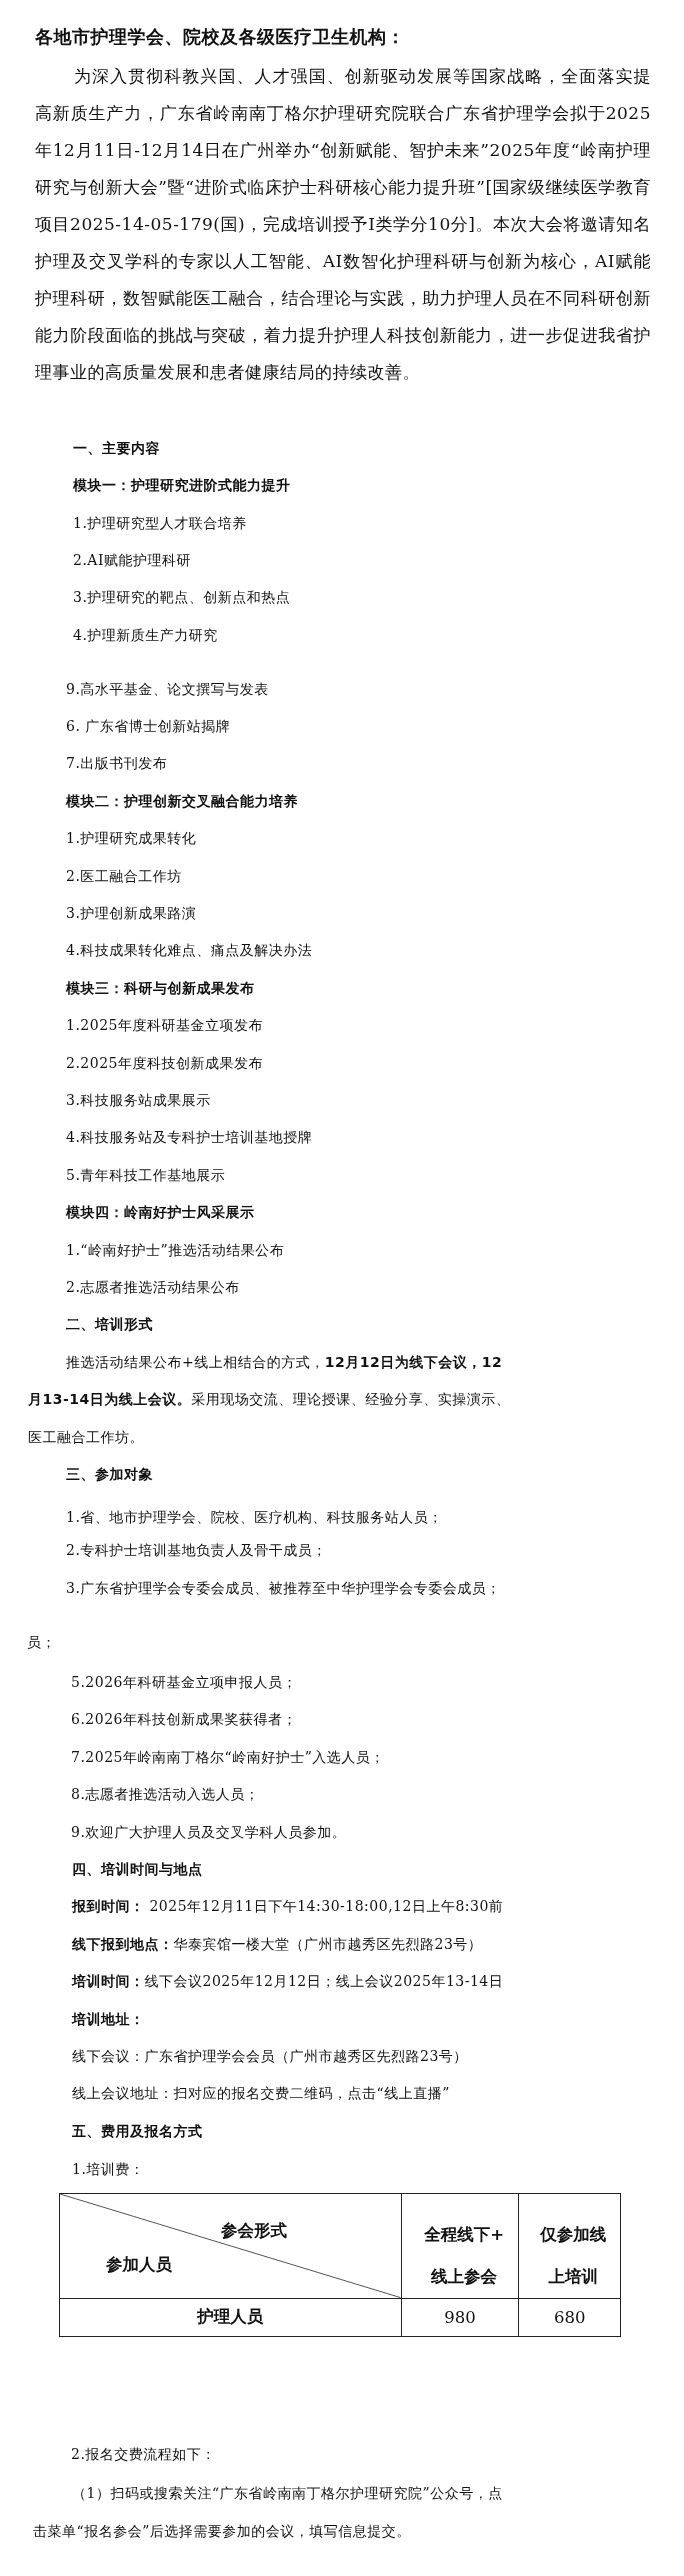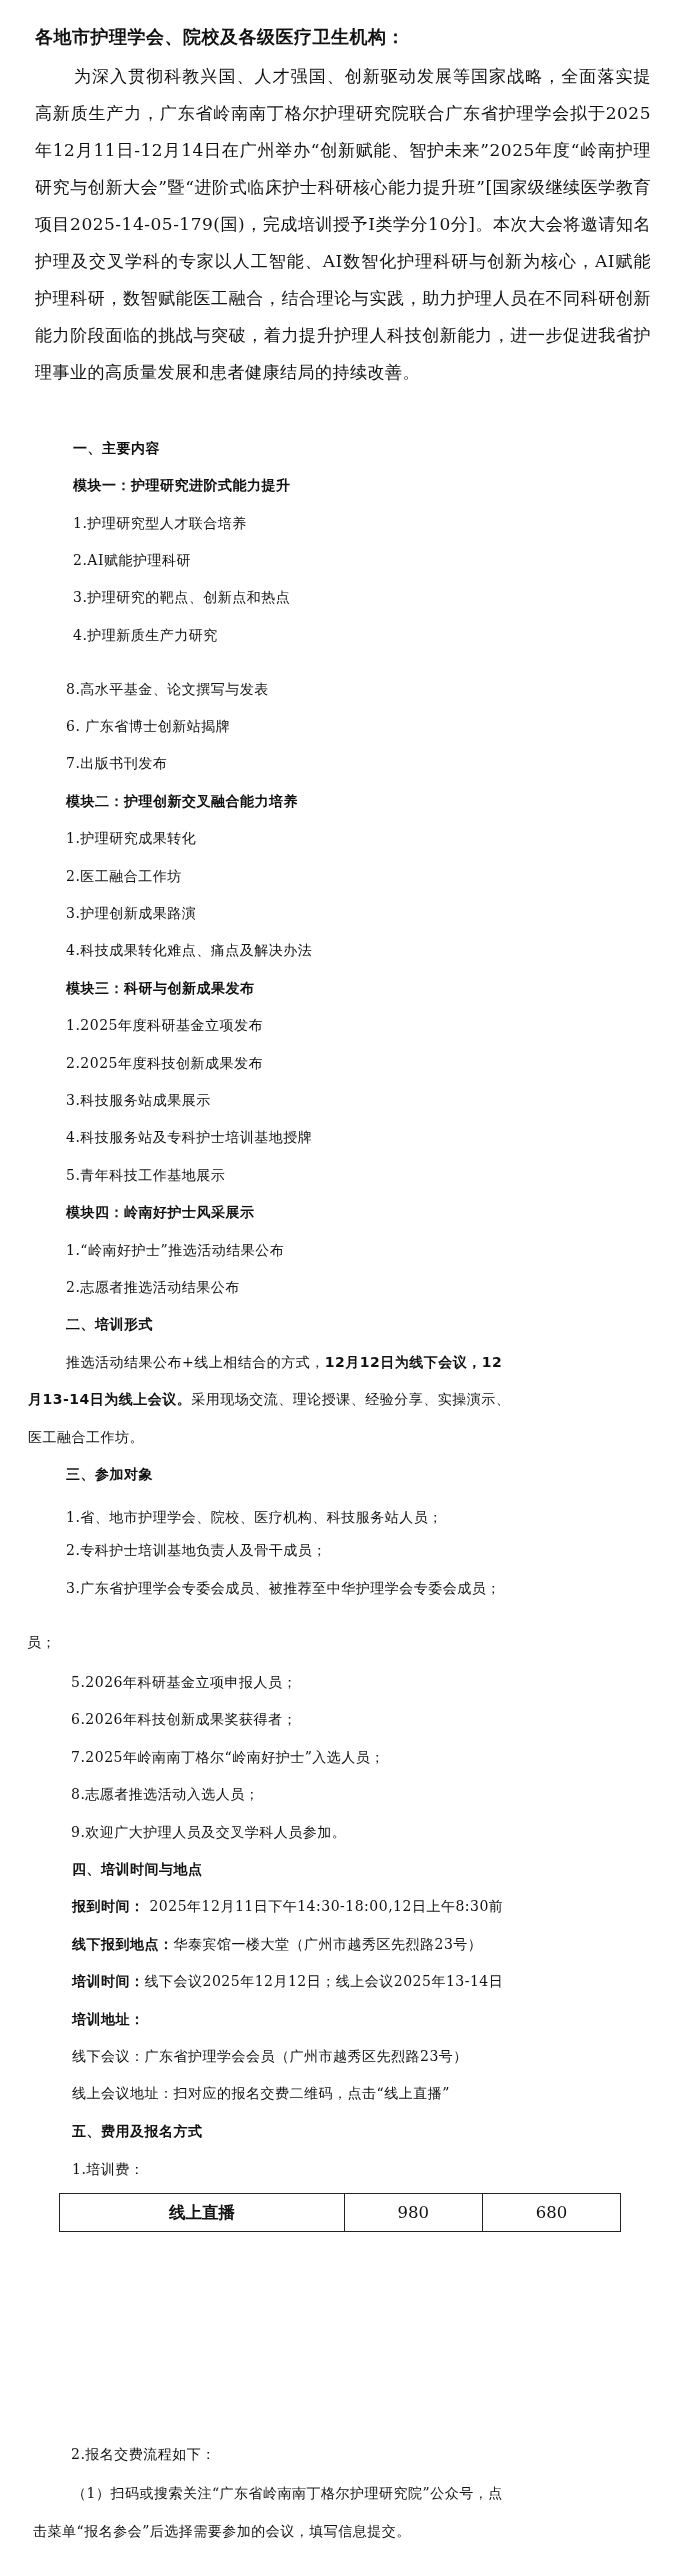--- a/index.html
+++ b/index.html
@@ -18,21 +18,21 @@
 <div class="ln b" style="left:35px;top:27px;font-size:18px;">各地市护理学会、院校及各级医疗卫生机构：</div>
 
 <div class="para" style="top:58px;">为深入贯彻科教兴国、人才强国、创新驱动发展等国家战略，全面落实提高新质生产力，广东省岭南南丁格尔护理研究院联合广东省护理学会拟于2025年12月11日-12月14日在广州举办“创新赋能、智护未来”2025年度“岭南护理研究与创新大会”暨“进阶式临床护士科研核心能力提升班”[国家级继续医学教育项目2025-14-05-179(国)，完成培训授予I类学分10分]。本次大会将邀请知名护理及交叉学科的专家以人工智能、AI数智化护理科研与创新为核心，AI赋能护理科研，数智赋能医工融合，结合理论与实践，助力护理人员在不同科研创新能力阶段面临的挑战与突破，着力提升护理人科技创新能力，进一步促进我省护理事业的高质量发展和患者健康结局的持续改善。</div>
 
 <div class="ln b" style="left:73px;top:438px;">一、主要内容</div>
 <div class="ln b" style="left:73px;top:475px;">模块一：护理研究进阶式能力提升</div>
 <div class="ln" style="left:73px;top:513px;">1.护理研究型人才联合培养</div>
 <div class="ln" style="left:73px;top:550px;">2.AI赋能护理科研</div>
 <div class="ln" style="left:73px;top:587px;">3.护理研究的靶点、创新点和热点</div>
 <div class="ln" style="left:73px;top:625px;">4.护理新质生产力研究</div>
-<div class="ln" style="left:66px;top:679px;">8.高水平基金、论文撰写与发表</div>
+<div class="ln" style="left:66px;top:679px;">9.高水平基金、论文撰写与发表</div>
 <div class="ln" style="left:66px;top:716px;">6. 广东省博士创新站揭牌</div>
 <div class="ln" style="left:66px;top:753px;">7.出版书刊发布</div>
 
 <div class="ln b" style="left:66px;top:791px;">模块二：护理创新交叉融合能力培养</div>
 <div class="ln" style="left:66px;top:828px;">1.护理研究成果转化</div>
 <div class="ln" style="left:66px;top:866px;">2.医工融合工作坊</div>
 <div class="ln" style="left:66px;top:903px;">3.护理创新成果路演</div>
 <div class="ln" style="left:66px;top:940px;">4.科技成果转化难点、痛点及解决办法</div>
 
 <div class="ln b" style="left:66px;top:978px;">模块三：科研与创新成果发布</div>
@@ -79,22 +79,39 @@
 </div>
 <div class="ln b" style="left:72px;top:2009px;">培训地址：</div>
 <div class="ln" style="left:72px;top:2046px;">线下会议：广东省护理学会会员（广州市越秀区先烈路23号）</div>
 <div class="ln" style="left:72px;top:2083px;">线上会议地址：扫对应的报名交费二维码，点击“线上直播”</div>
 
 <div class="ln b" style="left:72px;top:2121px;">五、费用及报名方式</div>
 <div class="ln" style="left:72px;top:2159px;">1.培训费：</div>
 
 <table class="tbl">
   <tbody>
+      <tr style="height:98px;">
+    <td style="width:353px;position:relative;">
+      <svg style="position:absolute;left:0;top:0;width:100%;height:100%;" viewBox="0 0 685 191" preserveAspectRatio="none">
+            <line x1="0" y1="0" x2="685" y2="191" stroke="#222" stroke-width="1.5"></line>
+          </svg>
+      <span class="b" style="position:absolute;left:161px;top:26px;font-size:16.5px;">参会形式</span>
+      <span class="b" style="position:absolute;left:46px;top:60px;font-size:16.5px;">参加人员</span>
+    </td>
+    <td style="width:112px;vertical-align:top;padding:19.6px 0 0 8.2px;line-height:42px;" class="b">
+      <div>全程线下+</div>
+      <div>线上参会</div>
+    </td>
+    <td style="width:96px;vertical-align:top;padding:19.6px 0 0 7.2px;line-height:42px;" class="b">
+      <div>仅参加线</div>
+      <div>上培训</div>
+    </td>
+  </tr>
   <tr style="height:38px;">
-    <td class="b" style="text-align:center;">线上直播</td>
+    <td class="b" style="text-align:center;">护理人员</td>
     <td style="text-align:center;">980</td>
     <td style="text-align:center;">680</td>
   </tr>
 </tbody>
   </table>
 
 <div class="ln" style="left:71px;top:2444px;">2.报名交费流程如下：</div>
 <div class="ln" style="left:72px;top:2483px;">（1）扫码或搜索关注“广东省岭南南丁格尔护理研究院”公众号，点</div>
 <div class="ln" style="left:33px;top:2521px;">击菜单“报名参会”后选择需要参加的会议，填写信息提交。</div>
 

